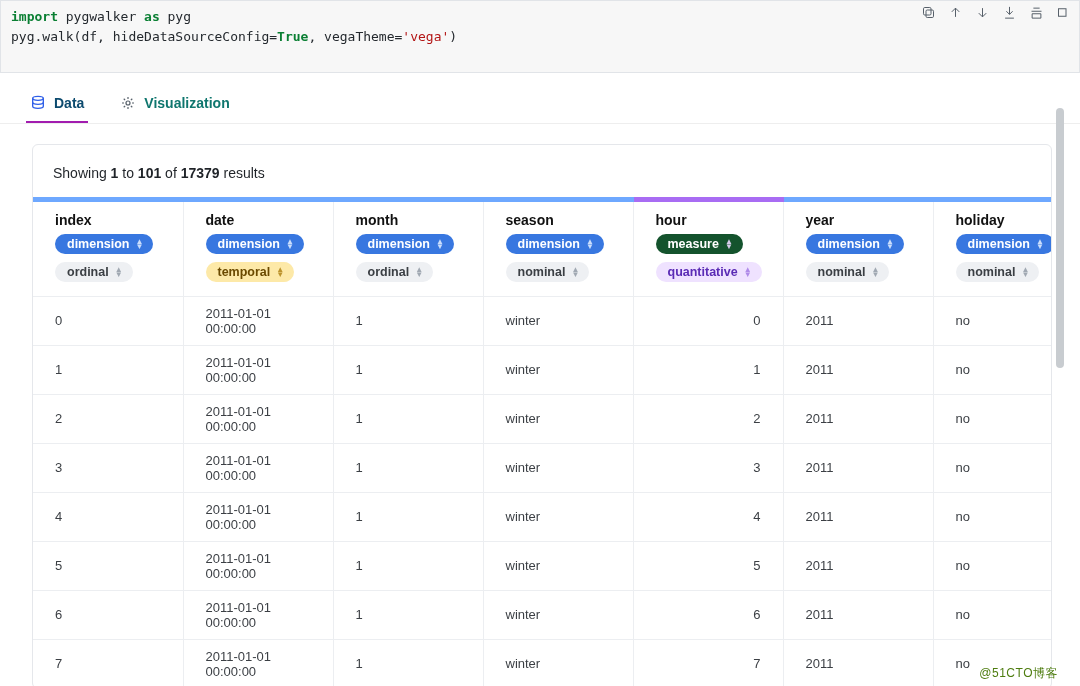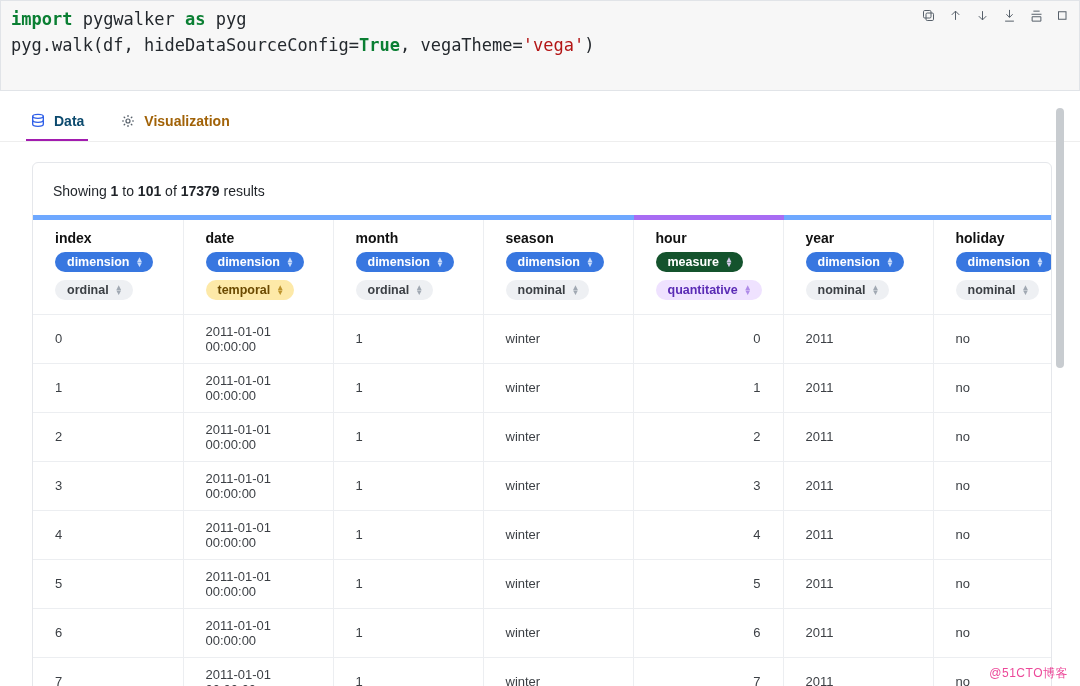--- a/index.html
+++ b/index.html
@@ -1,34 +1,34 @@
 <!DOCTYPE html>
 <html><head>
 <meta charset="utf-8">
 <style>
   * { box-sizing: border-box; margin: 0; padding: 0; }
   body { font-family: -apple-system, BlinkMacSystemFont, "Segoe UI", Helvetica, Arial, sans-serif; font-size: 13px; color: #24292e; background: #fff; }
-  .code-cell { background: #f7f7f7; border: 1px solid #e1e4e8; padding: 6px 10px; font-family: ui-monospace, SFMono-Regular, Menlo, Monaco, monospace; font-size: 17px; line-height: 1.5; position: relative; white-space: pre; }
+  .code-cell { background: #f7f7f7; border: 1px solid #e1e4e8; padding: 6px 10px; font-family: ui-monospace, SFMono-Regular, Menlo, Monaco, monospace; font-size: 13px; line-height: 1.5; position: relative; white-space: pre; }
   .code-cell .kw-import { color: #0a7f33; font-weight: bold; }
   .code-cell .kw-as { color: #0a7f33; font-weight: bold; }
   .code-cell .literal { color: #0a7f33; font-weight: bold; }
   .code-cell .string { color: #b31515; }
   .code-toolbar { position: absolute; right: 8px; top: 4px; display: flex; gap: 12px; color: #57606a; }
   .code-toolbar svg { width: 15px; height: 15px; stroke: #57606a; fill: none; stroke-width: 1.6; }
   .tabs { margin-top: 14px; display: flex; align-items: center; gap: 28px; padding: 0 26px; border-bottom: 1px solid #eee; }
-  .tab { display: flex; align-items: center; gap: 8px; padding: 8px 4px 10px 4px; color: #a16207; font-size: 14px; font-weight: 600; cursor: pointer; border-bottom: 2px solid transparent; }
+  .tab { display: flex; align-items: center; gap: 8px; padding: 8px 4px 10px 4px; color: #0f766e; font-size: 14px; font-weight: 600; cursor: pointer; border-bottom: 2px solid transparent; }
   .tab.active { color: #0c4a6e; border-bottom: 2px solid #a21caf; }
   .tab svg { width: 16px; height: 16px; }
   .panel { border: 1px solid #e5e7eb; border-radius: 6px; margin: 20px 28px 10px 32px; padding: 20px 0 0 0; overflow: hidden; }
   .panel-header { display: flex; align-items: center; justify-content: space-between; padding: 0 20px 16px 20px; font-size: 14px; color: #1f2328; }
   .panel-header b { font-weight: 600; }
   .pg-buttons { display: flex; gap: 8px; }
   .pg-buttons button { border: 1px solid #d0d7de; background: #fff; border-radius: 6px; padding: 7px 14px; font-size: 13px; color: #24292e; cursor: pointer; }
   .scrollbar-fake { position: fixed; right: 16px; top: 108px; width: 8px; height: 260px; background: #c8ccd0; border-radius: 4px; }
-  .watermark { position: fixed; right: 12px; bottom: 4px; color: #ec4899; font-size: 12px; letter-spacing: .5px; }
+  .watermark { position: fixed; right: 22px; bottom: 4px; color: #4d7c0f; font-size: 12px; letter-spacing: .5px; }
   .table-wrap { overflow-x: auto; }
   table { border-collapse: collapse; width: 100%; min-width: 1020px; table-layout: fixed; }
   thead th { text-align: left; font-weight: 700; font-size: 14px; color: #111; padding: 10px 14px 12px 22px; border-top: 5px solid #6ea8ff; border-right: 1px solid #eceef1; vertical-align: top; width: 150px; }
   thead th.col-measure { border-top-color: #a86cf3; }
   thead th:first-child { width: 150px; }
   tbody td { padding: 9px 14px 9px 22px; border-top: 1px solid #eceef1; border-right: 1px solid #eceef1; color: #3b3f44; font-size: 13px; }
   tbody td.right { text-align: right; padding-right: 22px; }
   .pill { display: inline-flex; align-items: center; gap: 6px; border-radius: 14px; padding: 3px 10px 3px 12px; font-size: 12.5px; margin-top: 6px; margin-bottom: 2px; cursor: pointer; }
   .pill .updn { display: flex; flex-direction: column; line-height: 5px; font-size: 8px; opacity: .9; }
   .pill-blue { background: #3877e0; color: #fff; }

